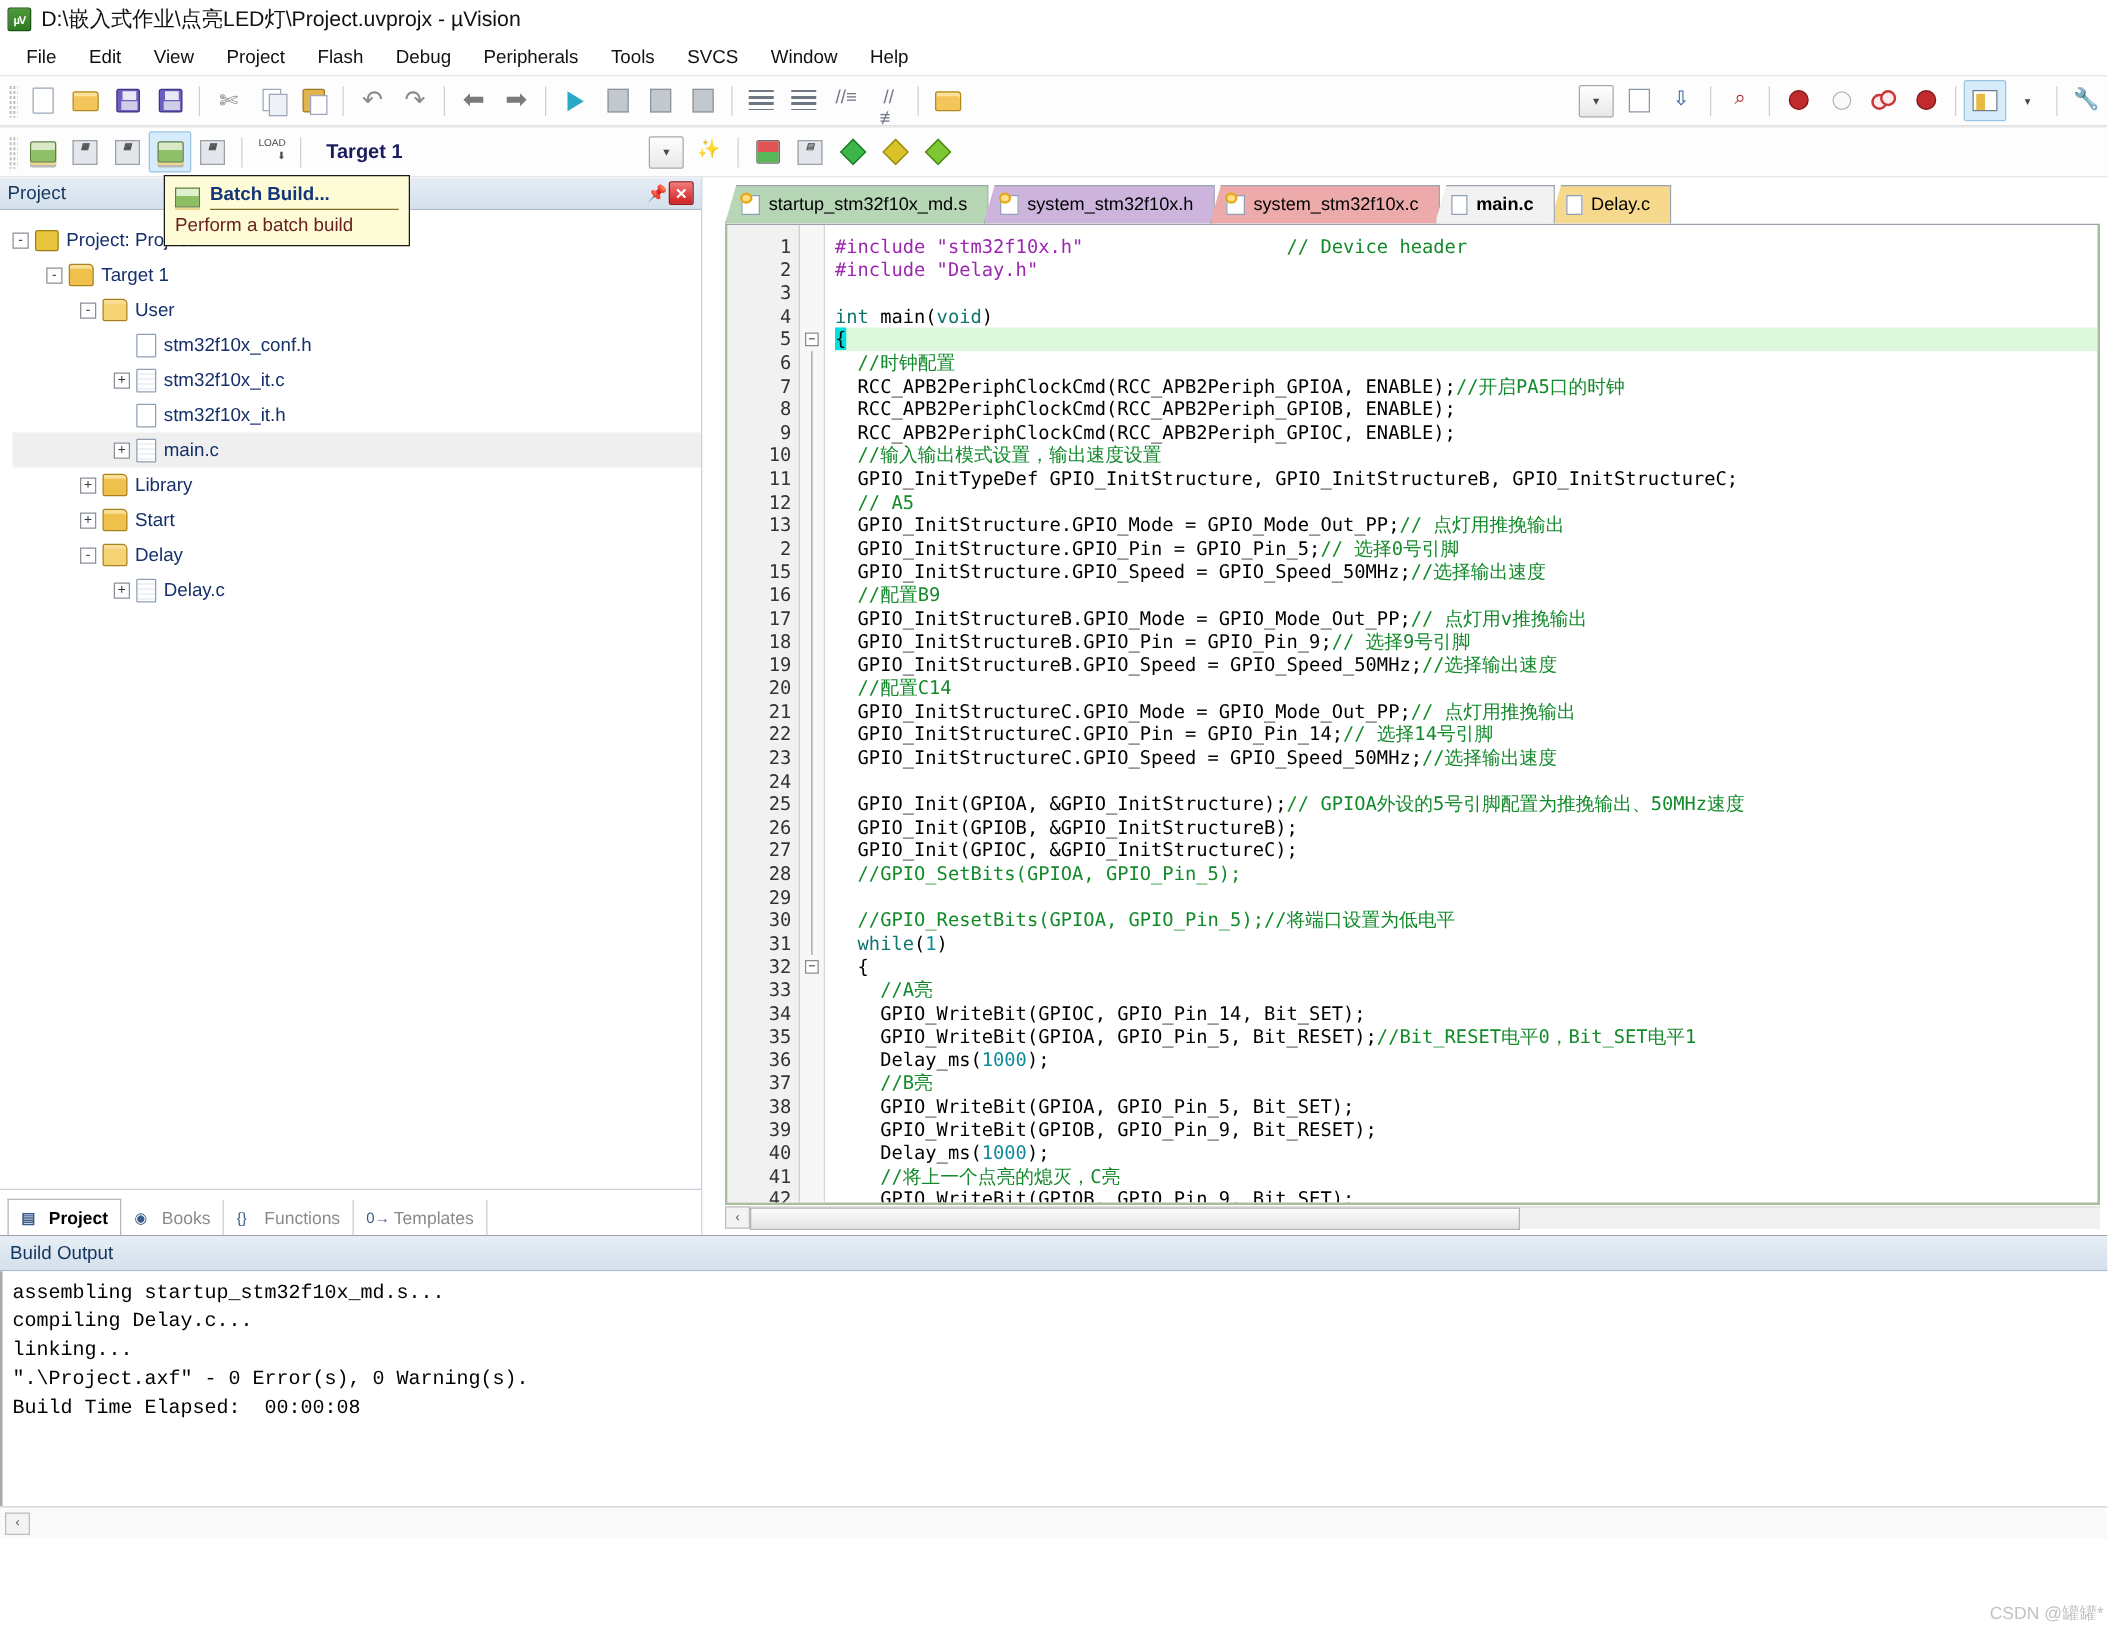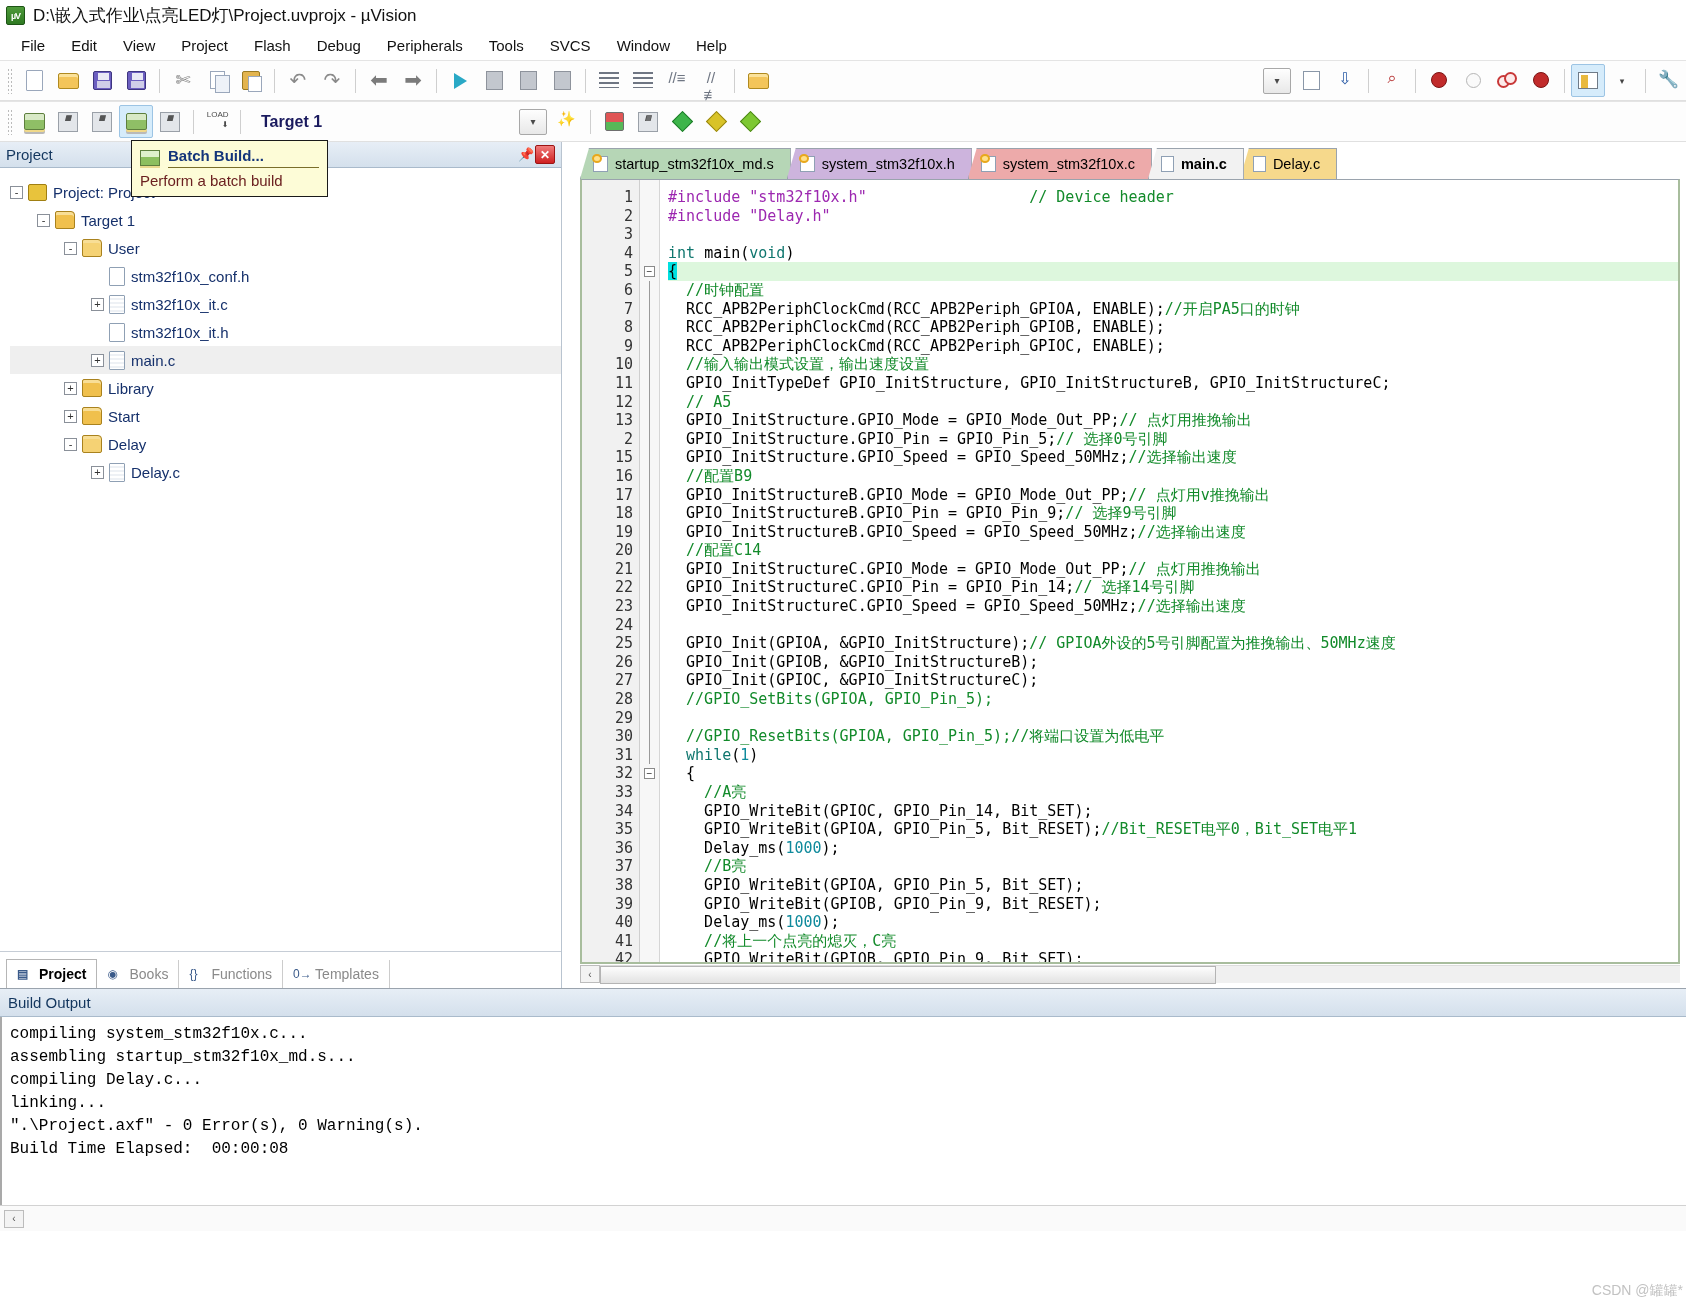--- a/index.html
+++ b/index.html
@@ -664,21 +664,21 @@
           <div class="hs-thumb"></div>
         </div>
     </div>
   </div>
 </div>
 
 <div class="build">
   <div class="build-head">
     <span>Build Output</span>
   </div>
-  <div class="build-body" id="buildbody"><div>compiling system_stm32f10x.c...</div><div>assembling startup_stm32f10x_md.s...</div><div>compiling Delay.c...</div><div>linking...</div><div>".\Project.axf" - 0 Error(s), 0 Warning(s).</div><div>Build Time Elapsed:  00:00:08</div></div>
+  <div class="build-body" id="buildbody"><div>assembling startup_stm32f10x_md.s...</div><div>compiling Delay.c...</div><div>linking...</div><div>".\Project.axf" - 0 Error(s), 0 Warning(s).</div><div>Build Time Elapsed:  00:00:08</div></div>
   <div class="build-scroll">
     <div class="hs-btn">‹</div>
   </div>
 </div>
 
 <div class="watermark">CSDN @罐罐*</div>
 
 <div class="tooltip">
   <div class="tt-row">
     <span class="tt-ico"></span>

